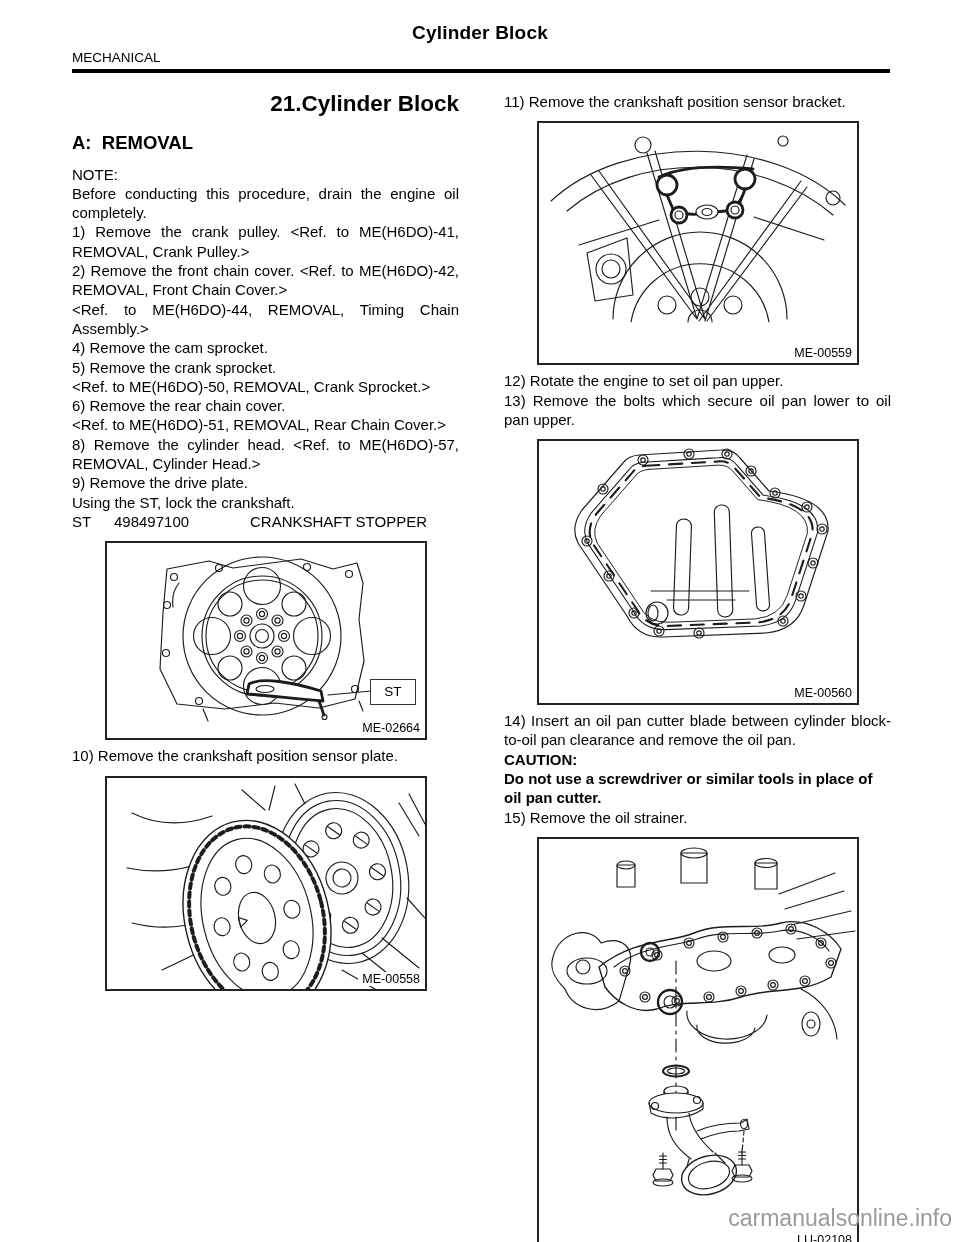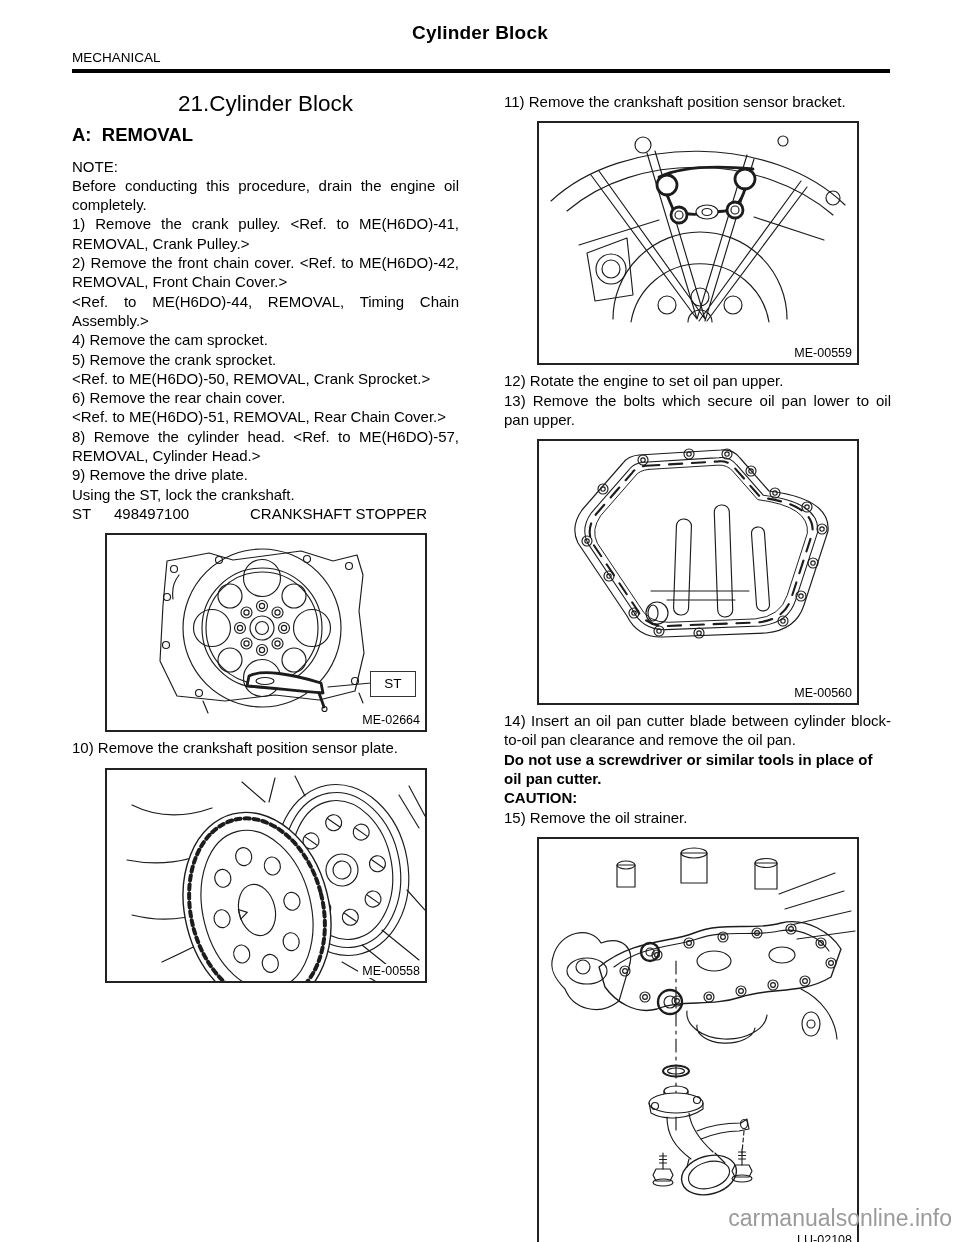--- a/index.html
+++ b/index.html
@@ -10,21 +10,21 @@
   }
   .doc-title { position:absolute; top:22px; left:0; width:100%; text-align:center;
     font-size:19px; font-weight:bold; letter-spacing:.2px; }
   .section-label { position:absolute; top:50px; left:72px; font-size:13.5px; }
   .header-rule { position:absolute; top:69px; left:72px; width:818px; height:3.5px; background:#000; }
 
   .col { position:absolute; top:92px; font-size:15px; line-height:19.3px; text-align:justify; }
   .col-left  { left:72px;  width:387px; }
   .col-right { left:504px; width:387px; }
 
-  h1.sec { font-size:22.5px; font-weight:normal; text-align:center; margin:2px 0 12px 0; }
+  h1.sec { font-size:22.5px; font-weight:bold; text-align:right; margin:2px 0 20px 0; }
   h2.sub { font-size:18.5px; font-weight:bold; text-align:left; margin:0 0 12px 0; }
   p.para { margin:0; }
   .gap-above { margin-top:8px; }
 
   .st-row { display:flex; text-align:left; }
   .st-row .st-abbr { width:42px; }
   .st-row .st-num  { width:136px; }
 
   .figure { position:relative; width:322px; margin:10px 0 6px 33px;
     border:2px solid #222; background:#fff; }
@@ -261,22 +261,22 @@
       <rect class="ln" x="177" y="64" width="15" height="112" rx="7" transform="rotate(-2 184 120)"></rect>
       <rect class="ln" x="215" y="86" width="13" height="84" rx="6" transform="rotate(-4 221 128)"></rect>
       <circle class="ln" cx="118" cy="172" r="11"></circle>
         <ellipse class="ln" cx="114" cy="172" rx="5" ry="8"></ellipse>
       <path class="ln" d="M112,150 L210,150 M128,159 L196,159"></path>
     </svg>
     <div class="fig-code">ME-00560</div>
   </div>
 
   <p class="para">14) Insert an oil pan cutter blade between cylinder block-to-oil pan clearance and remove the oil pan.</p>
+  <p class="para caution-label">CAUTION:</p>
   <p class="para caution-text">Do not use a screwdriver or similar tools in place of oil pan cutter.</p>
-  <p class="para caution-label">CAUTION:</p>
   <p class="para">15) Remove the oil strainer.</p>
 
   <div class="figure" style="height:415px;">
     <svg width="318" height="411" viewBox="0 0 318 411">
 
       <path class="ln" d="M14,118 C20,92 52,86 62,104 C84,96 96,110 90,128 L80,162 C60,178 34,170 26,150 C16,140 10,130 14,118 Z"></path>
       <ellipse class="ln" cx="48" cy="132" rx="20" ry="13"></ellipse>
         <circle class="ln" cx="44" cy="128" r="7"></circle>
       <rect class="ln" x="142" y="14" width="26" height="30"></rect>
         <ellipse class="ln" cx="155" cy="14" rx="13" ry="5"></ellipse>

